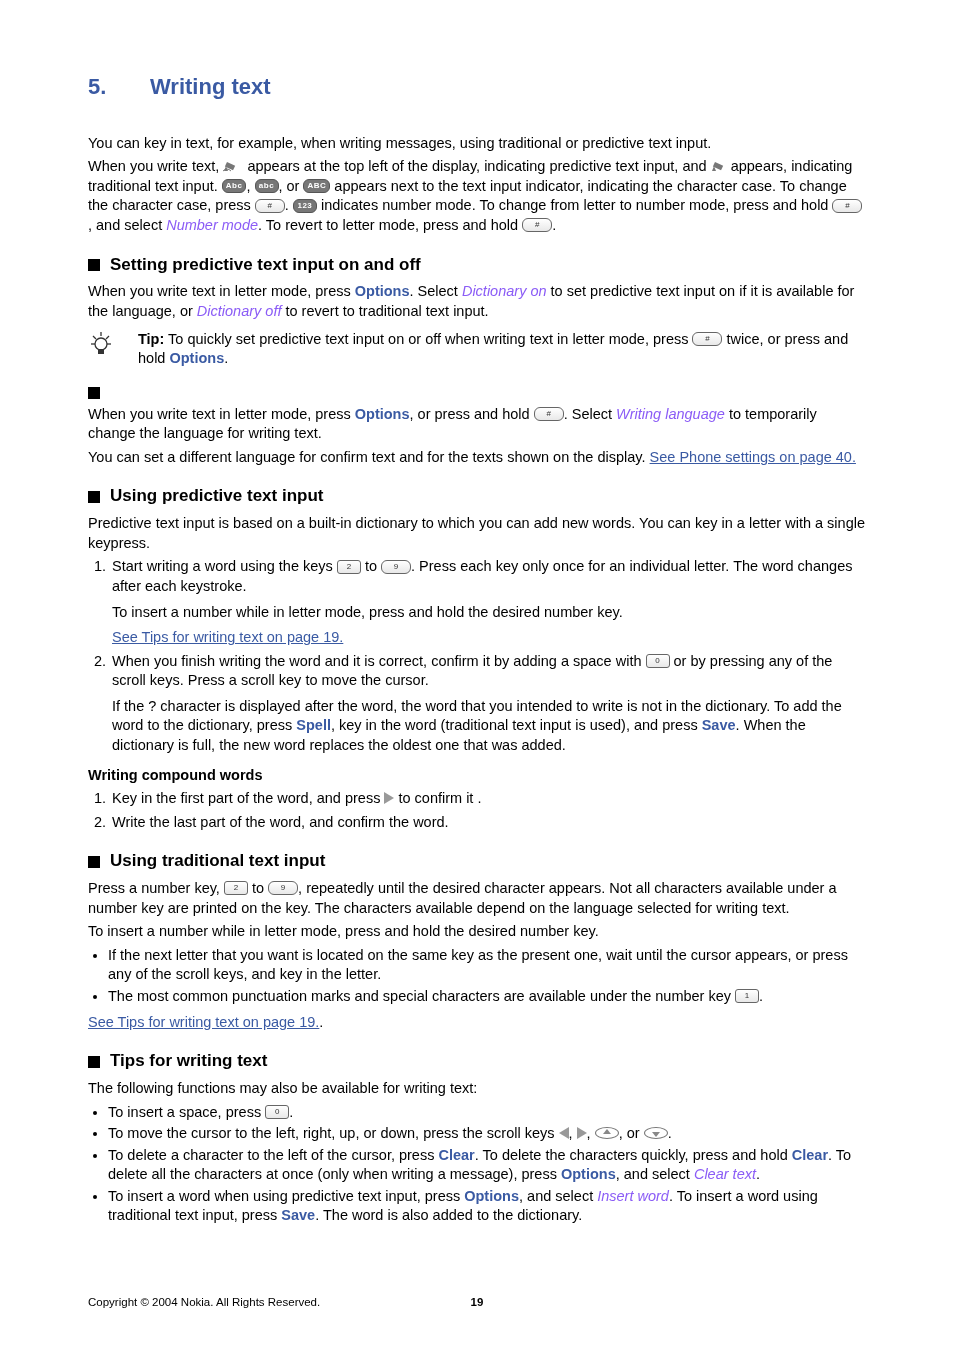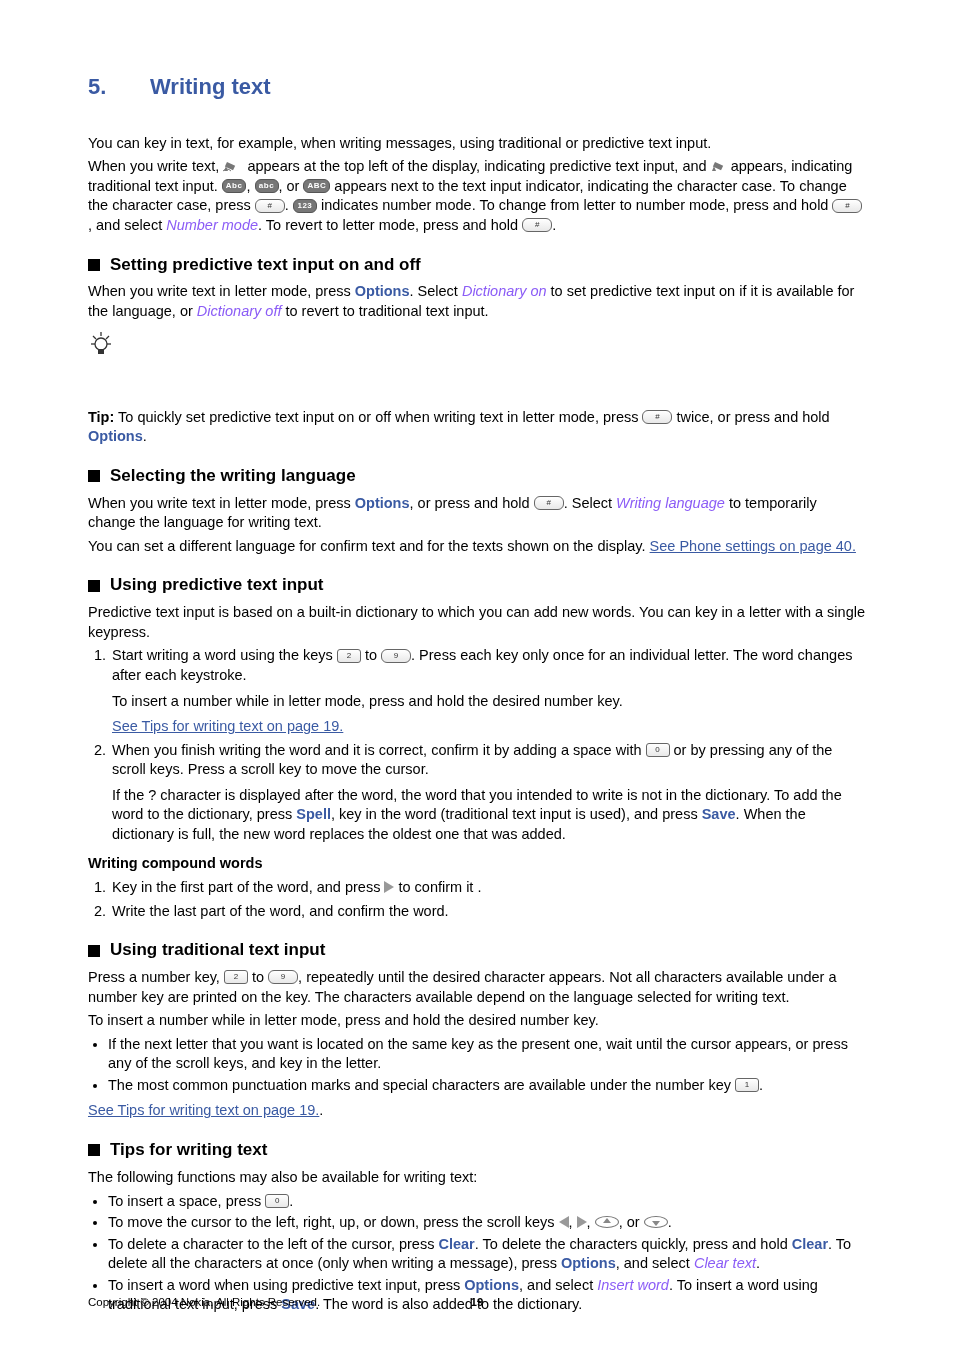--- a/index.html
+++ b/index.html
@@ -35,23 +35,22 @@
     gap: 10px;
   }
   .sqbullet {
     display: inline-block;
     width: 12px; height: 12px;
     background: #000;
     flex: 0 0 auto;
   }
   .tip-row {
     display: flex;
-    gap: 48px;
+    gap: 20px;
     margin: 8px 0 8px 0;
-    flex-direction: column;
   }
   .tip-icon-cell { flex: 0 0 30px; }
   .tip-text { flex: 1; }
   .subhead { font-weight: 700; margin-top: 10px; margin-bottom: 4px; }
   ol.numlist { margin: 4px 0 6px 0; padding-left: 22px; }
   ol.numlist > li { padding-left: 2px; margin-bottom: 4px; }
   ol.numlist > li > .subpara { margin-top: 6px; margin-left: 0; }
   ul.bullist { margin: 4px 0 6px 0; padding-left: 20px; }
   ul.bullist > li { margin-bottom: 2px; }
   .footer {
@@ -163,21 +162,20 @@
         </svg>
     </span>
   </div>
   <div class="tip-text">
     <b>Tip:</b><span> To quickly set predictive text input on or off when writing text in letter mode, press </span><span class="key wide-key">#</span><span> twice, or press and hold </span><span class="bold-blue">Options</span><span>.</span>
   </div>
 </div>
 
 <h2 class="section">
     <span class="sqbullet"></span>
-    <span>Selecting the writing language</span>
   </h2>
 <p>
   <span>When you write text in letter mode, press </span><span class="bold-blue">Options</span><span>, or press and hold </span><span class="key wide-key">#</span><span>. Select </span><span class="emph-blue">Writing language</span><span> to temporarily change the language for writing text.</span>
 </p>
 <p>
   <span>You can set a different language for confirm text and for the texts shown on the display. </span><a class="link-blue">See Phone settings on page 40.</a>
 </p>
 
 <h2 class="section">
     <span class="sqbullet"></span>

